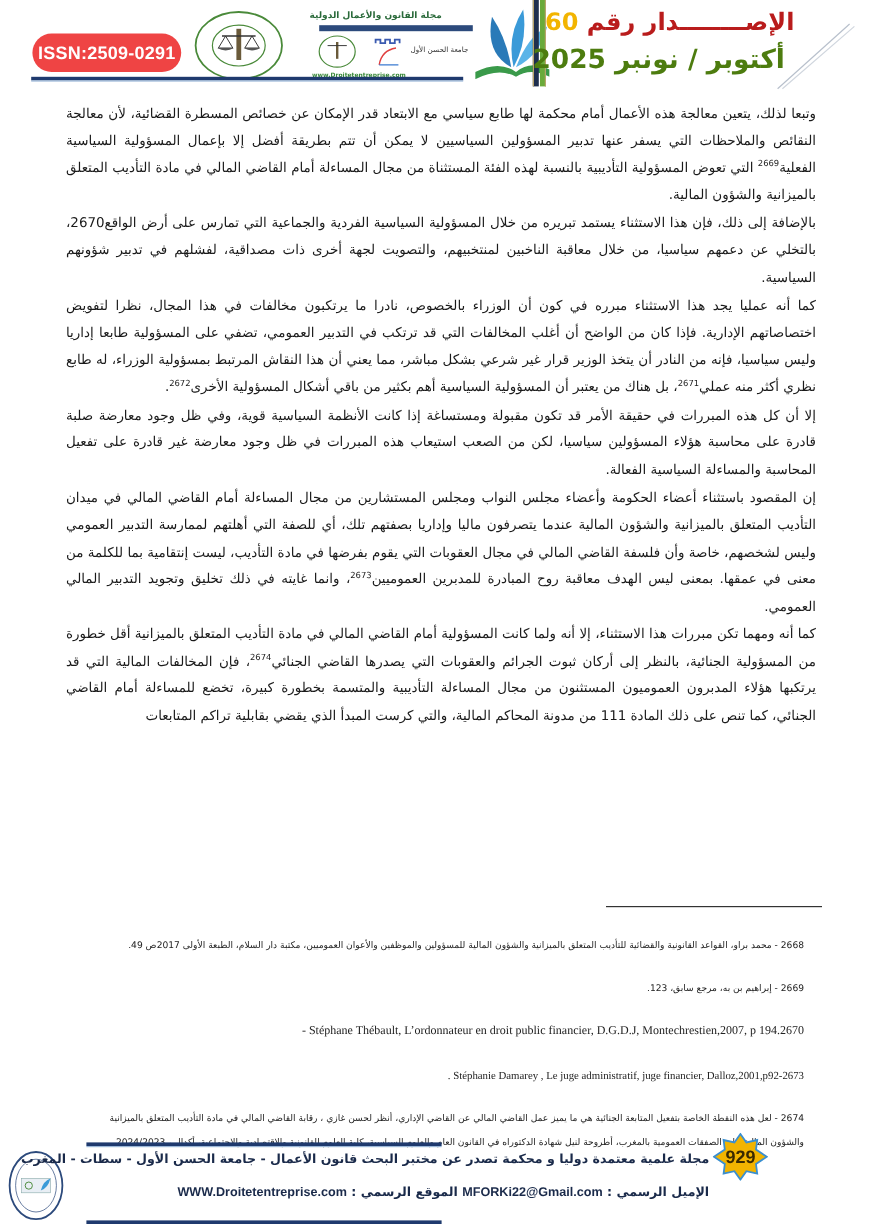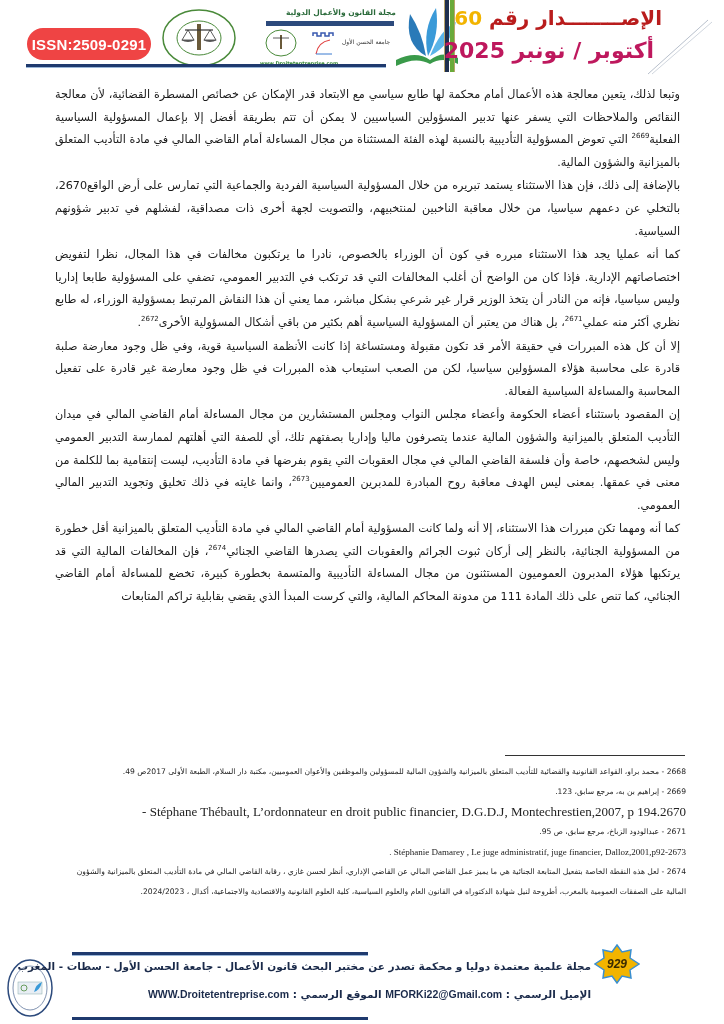--- a/index.html
+++ b/index.html
@@ -3,57 +3,57 @@
 <meta charset="utf-8">
 <style>
   html, body { margin: 0; padding: 0; background: #ffffff; }
   body { width: 724px; height: 1024px; position: relative; overflow: hidden; font-family: "DejaVu Sans", sans-serif; color: #1a1a1a; }
 
   
   .header { position: absolute; top: 0; left: 0; width: 724px; height: 80px; }
   .issn-badge { position: absolute; left: 27px; top: 28px; width: 124px; height: 32px; border-radius: 16px; background: #ef4444; color: #fff; font-family: "Liberation Sans", sans-serif; font-size: 15px; font-weight: bold; display: flex; align-items: center; justify-content: center; letter-spacing: 0.2px; }
   .lab-seal { position: absolute; left: 160px; top: 8px; width: 78px; height: 60px; }
   .journal-logo { position: absolute; left: 258px; top: 4px; width: 200px; height: 60px; }
-  .journal-logo .jl-title { position: absolute; left: 0; top: 4px; width: 138px; text-align: right; font-size: 7.5px; color: #2a6a3a; font-weight: bold; white-space: nowrap; overflow: hidden; direction: rtl; }
+  .journal-logo .jl-title { position: absolute; left: 0; top: 4px; width: 138px; text-align: left; font-size: 7.5px; color: #2a6a3a; font-weight: bold; white-space: nowrap; overflow: hidden; direction: rtl; }
   .journal-logo .jl-bar { position: absolute; left: 8px; top: 17px; width: 128px; height: 5px; background: #2c4a7c; }
   .journal-logo .jl-url { position: absolute; left: 2px; top: 56px; font-size: 5px; color: #3a8a3a; font-weight: bold; }
   .header-divider { position: absolute; left: 26px; top: 64px; width: 360px; height: 3px; background: #1f3a6e; }
   .header-divider2 { position: absolute; left: 26px; top: 67px; width: 360px; height: 1px; background: #9bb7d8; }
   .vbars { position: absolute; left: 444px; top: 0; width: 12px; height: 72px; }
   .vbars .b1 { position: absolute; left: 0; top: 0; width: 4px; height: 72px; background: #1f2f4e; border-left: 1px solid #b8a46a; }
   .vbars .b2 { position: absolute; left: 6px; top: 0; width: 4px; height: 72px; background: #6aaa3a; border-right: 1px solid #b8a46a; }
   .issue-line { position: absolute; right: 62px; top: 6px; direction: rtl; font-size: 20px; font-weight: bold; white-space: nowrap; font-family: "DejaVu Sans", sans-serif; }
   .issue-line .issue-label { color: #b91c1c; }
   .issue-line .issue-num { color: #f2b400; text-align: right; }
-  .date-line { position: absolute; right: 70px; top: 38px; direction: rtl; font-size: 22px; font-weight: bold; color: #be185d; white-space: nowrap; font-family: "DejaVu Sans", sans-serif; }
+  .date-line { position: absolute; right: 70px; top: 38px; direction: rtl; font-size: 22px; font-weight: bold; color: #4d7c0f; white-space: nowrap; font-family: "DejaVu Sans", sans-serif; }
   .diag { position: absolute; left: 646px; top: 18px; width: 70px; height: 58px; }
 
   
   .content { position: absolute; left: 55px; top: 84px; width: 625px; direction: rtl; text-align: justify; font-family: "DejaVu Sans", sans-serif; font-size: 11.2px; line-height: 22.6px; }
   .content p { margin: 0; }
   .content p + p { margin-top: 1px; }
   sup { font-size: 7px; line-height: 0; vertical-align: super; }
 
   
   .fn-rule { position: absolute; left: 505px; top: 755px; width: 180px; height: 1px; background: #333; }
   .footnotes { position: absolute; left: 62px; top: 762px; width: 624px; direction: rtl; text-align: right; font-size: 7.6px; line-height: 20px; color: #222; }
-  .footnotes .fn { margin: 0; }
-  .footnotes .fn.ltr { direction: ltr; text-align: right; font-family: "Liberation Serif", serif; font-size: 13px; }
+  .footnotes .fn { margin: 16px; }
+  .footnotes .fn.ltr { direction: ltr; text-align: right; font-family: "Liberation Serif", serif; font-size: 10px; }
   .footnotes .fn.ltr2 { direction: ltr; text-align: right; font-family: "Liberation Serif", serif; font-size: 9px; }
 
   
   .footer { position: absolute; left: 0; top: 940px; width: 724px; height: 84px; }
   .footer .f-rule-top { position: absolute; left: 72px; top: 12px; width: 296px; height: 3px; background: #1f3a6e; }
   .footer .f-rule-top2 { position: absolute; left: 72px; top: 15px; width: 296px; height: 1px; background: #9bb7d8; }
   .footer .f-rule-bot { position: absolute; left: 72px; top: 77px; width: 296px; height: 3px; background: #1f3a6e; }
   .footer .f-line1 { position: absolute; right: 133px; top: 20px; direction: rtl; font-size: 10.5px; font-weight: bold; color: #1a2a4a; white-space: nowrap; }
   .footer .f-line2 { position: absolute; right: 133px; top: 48px; direction: rtl; font-size: 10.5px; font-weight: bold; color: #1a2a4a; white-space: nowrap; text-align: center; }
   .footer .f-line2 .ltr { direction: ltr; unicode-bidi: embed; font-family: "Liberation Sans", sans-serif; }
   .page-star { position: absolute; left: 594px; top: 4px; width: 46px; height: 40px; }
-  .page-star .pnum { position: absolute; left: 0; top: 0; width: 46px; height: 40px; display: flex; align-items: center; justify-content: center; font-family: "Liberation Sans", sans-serif; font-size: 12px; font-weight: bold; color: #3a2a00; font-style: italic; }
+  .page-star .pnum { position: absolute; left: 0; top: 0; width: 46px; height: 40px; display: flex; align-items: center; justify-content: center; font-family: "Liberation Sans", sans-serif; font-size: 15px; font-weight: bold; color: #3a2a00; }
   .footer-seal { position: absolute; left: 6px; top: 18px; width: 48px; height: 60px; }
 </style>
 </head>
 <body>
 
 <div class="header">
   <div class="issn-badge">ISSN:2509-0291</div>
 
   <svg class="lab-seal" viewBox="0 0 78 60">
     <ellipse cx="39" cy="30" rx="36" ry="28" fill="#fff" stroke="#4a8a3a" stroke-width="1.5"></ellipse>
@@ -129,21 +129,20 @@
   <p>
     <span>كما أنه ومهما تكن مبررات هذا الاستثناء، إلا أنه ولما كانت المسؤولية أمام القاضي المالي في مادة التأديب المتعلق بالميزانية أقل خطورة من المسؤولية الجنائية، بالنظر إلى أركان ثبوت الجرائم والعقوبات التي يصدرها القاضي الجنائي</span><sup>2674</sup><span>، فإن المخالفات المالية التي قد يرتكبها هؤلاء المدبرون العموميون المستثنون من مجال المساءلة التأديبية والمتسمة بخطورة كبيرة، تخضع للمساءلة أمام القاضي الجنائي، كما تنص على ذلك المادة 111 من مدونة المحاكم المالية، والتي كرست المبدأ الذي يقضي بقابلية تراكم المتابعات</span>
   </p>
 </div>
 
 <div class="fn-rule"></div>
 <div class="footnotes">
   <p class="fn">2668 - محمد براو، القواعد القانونية والقضائية للتأديب المتعلق بالميزانية والشؤون المالية للمسؤولين والموظفين والأعوان العموميين، مكتبة دار السلام، الطبعة الأولى 2017ص 49.</p>
   <p class="fn">2669 - إبراهيم بن به، مرجع سابق، 123.</p>
   <p class="fn ltr">- Stéphane Thébault, L’ordonnateur en droit public financier, D.G.D.J, Montechrestien,2007, p 194.2670</p>
-  <p class="fn">2671 - عبدالودود الزباخ، مرجع سابق، ص 95.</p>
   <p class="fn ltr2">. Stéphanie Damarey , Le juge administratif, juge financier, Dalloz,2001,p92-2673</p>
   <p class="fn">2674 - لعل هذه النقطة الخاصة بتفعيل المتابعة الجنائية هي ما يميز عمل القاضي المالي عن القاضي الإداري، أنظر لحسن غازي ، رقابة القاضي المالي في مادة التأديب المتعلق بالميزانية والشؤون المالية على الصفقات العمومية بالمغرب، أطروحة لنيل شهادة الدكتوراه في القانون العام والعلوم السياسية، كلية العلوم القانونية والاقتصادية والاجتماعية، أكدال ، 2024/2023.</p>
 </div>
 
 <div class="footer">
   <svg class="footer-seal" viewBox="0 0 48 60">
     <ellipse cx="24" cy="30" rx="22" ry="28" fill="#fff" stroke="#2c4a7c" stroke-width="1.5"></ellipse>
     <ellipse cx="24" cy="30" rx="17" ry="22" fill="none" stroke="#2c4a7c" stroke-width="0.6"></ellipse>
     <rect x="12" y="24" width="24" height="12" fill="#e8eef4" stroke="#8aa" stroke-width="0.5"></rect>
     <path d="M28 34 Q30 26 36 24 Q34 32 28 34 Z" fill="#3a9ad8"></path>

